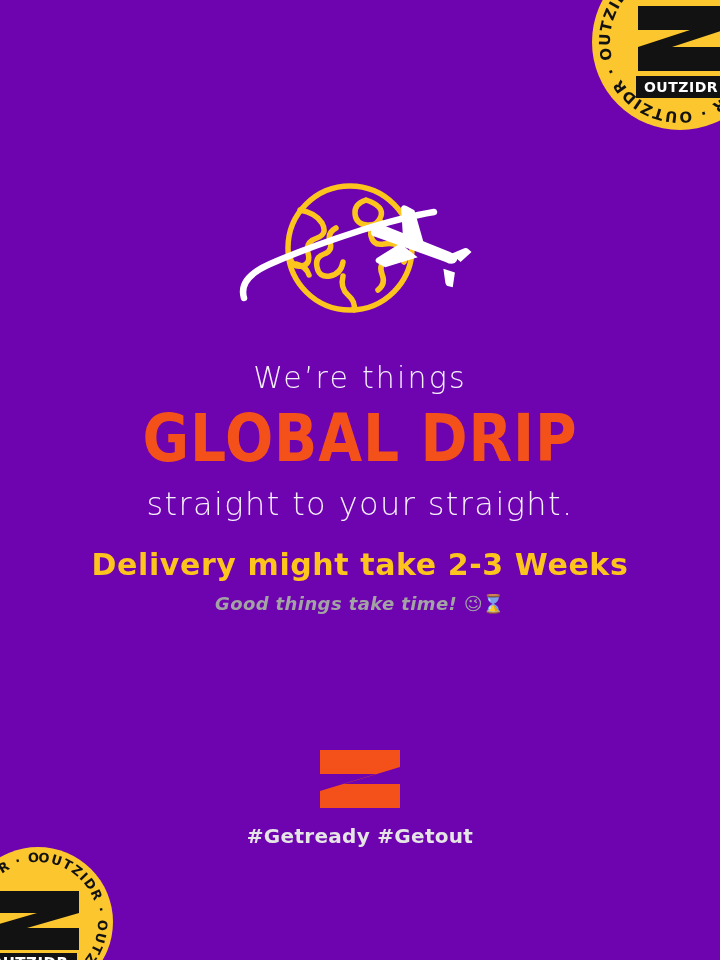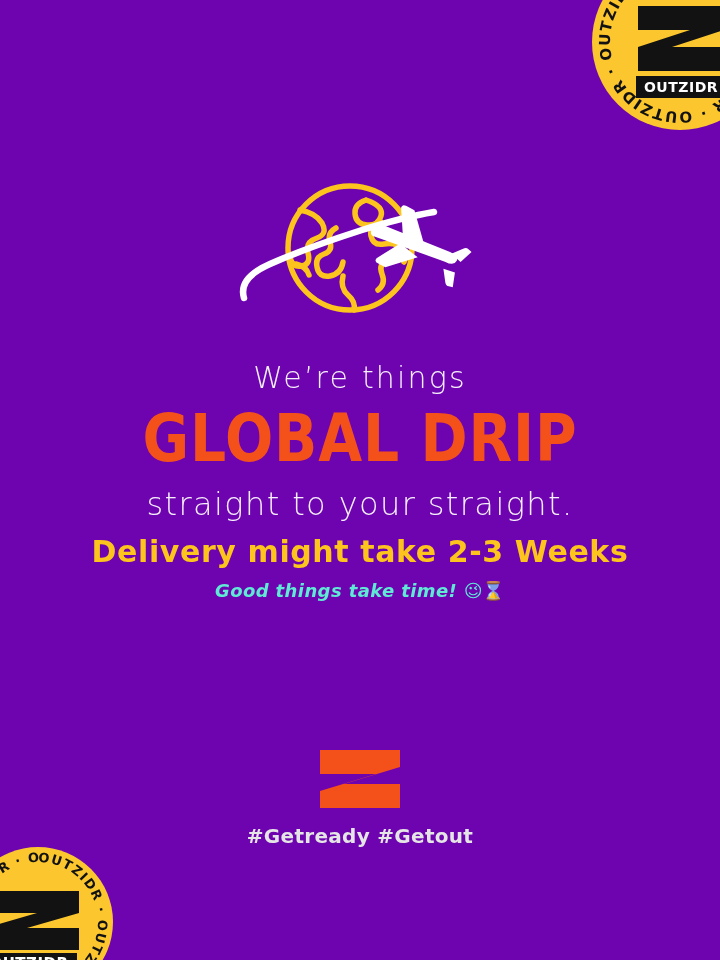--- a/index.html
+++ b/index.html
@@ -72,37 +72,37 @@
     font-weight:300;
     font-size:32px;
     color:#F6F0FA;
     letter-spacing:1.4px;
     line-height:1.05;
     margin-top:16px;
   }
 
   #delivery-block {
     position:absolute;
-    left:0; right:0; top:535px;
+    left:0; right:0; top:548px;
     text-align:center;
   }
   #delivery-line {
     font-family:"DejaVu Sans", sans-serif;
     font-weight:bold;
     font-size:30px;
     color:#FCC41C;
     letter-spacing:0.6px;
     line-height:1.1;
   }
   #delivery-note {
     font-family:"DejaVu Sans", sans-serif;
     font-weight:bold;
     font-style:italic;
     font-size:18px;
-    color:#5eead4;
+    color:#a3a3a3;
     letter-spacing:0.4px;
     margin-top:12px;
   }
   #delivery-note .emoji { font-style:normal; letter-spacing:0; }
 
   
   #footer-lockup {
     position:absolute;
     left:0; right:0; bottom:112px;
     text-align:center;

